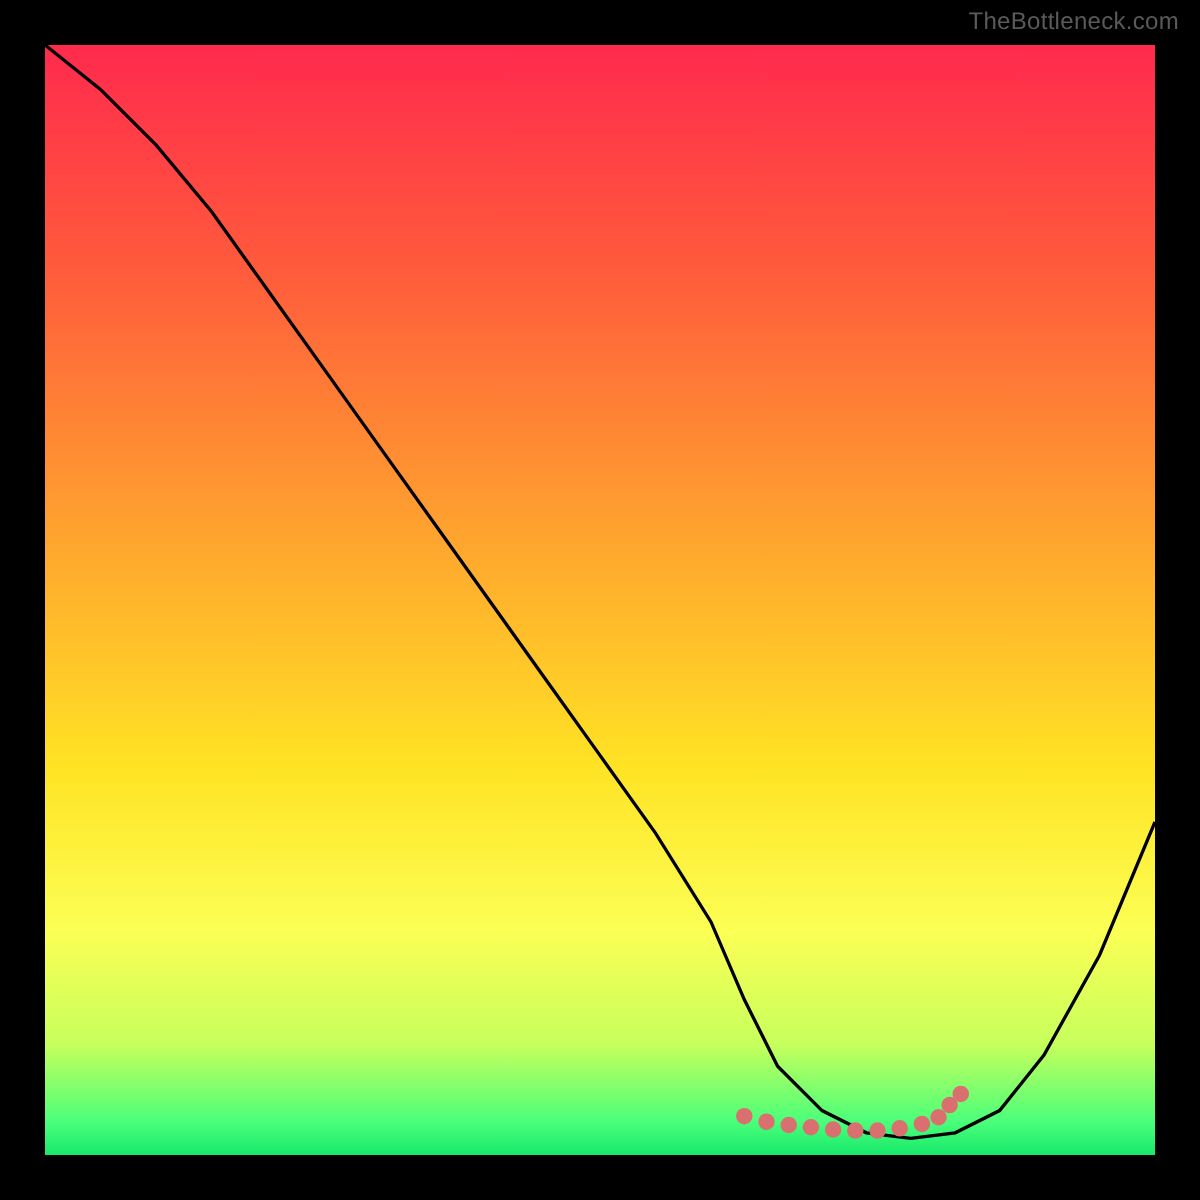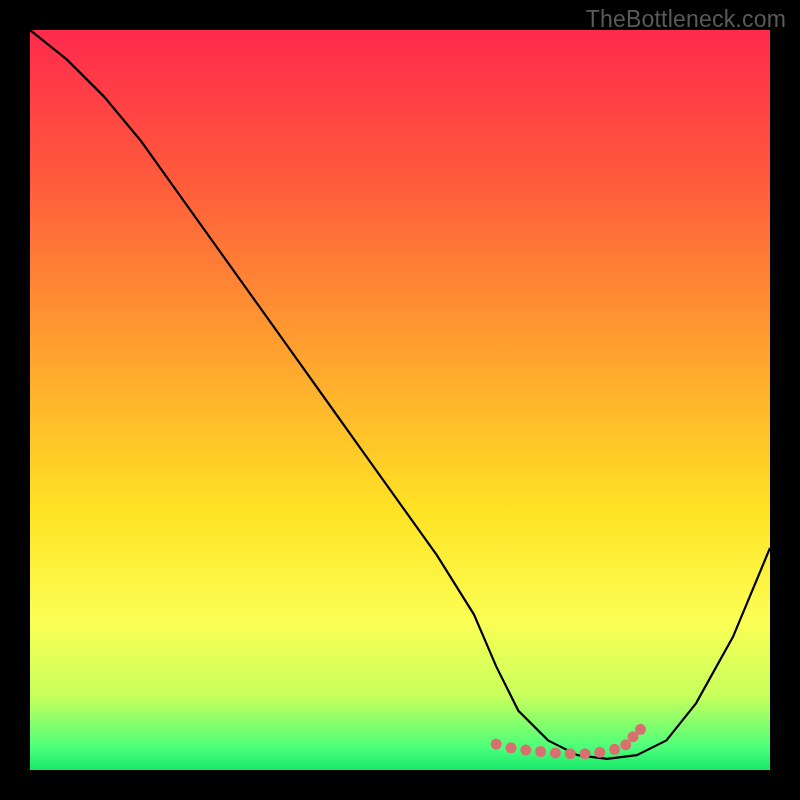--- a/index.html
+++ b/index.html
@@ -2,21 +2,21 @@
 <html><head>
 <meta charset="utf-8">
 <style>
   * { margin: 0; padding: 0; box-sizing: border-box; }
   body { width: 800px; height: 800px; background: #000; position: relative; font-family: Arial, sans-serif; }
   .watermark {
     position: absolute;
     top: 6px;
     right: 14px;
     color: #5a5a5a;
-    font-size: 23px;
+    font-size: 16px;
     font-weight: 500;
     z-index: 10;
     letter-spacing: 0.2px;
   }
   .plot-area {
     position: absolute;
     left: 30px;
     top: 30px;
     width: 740px;
     height: 740px;

